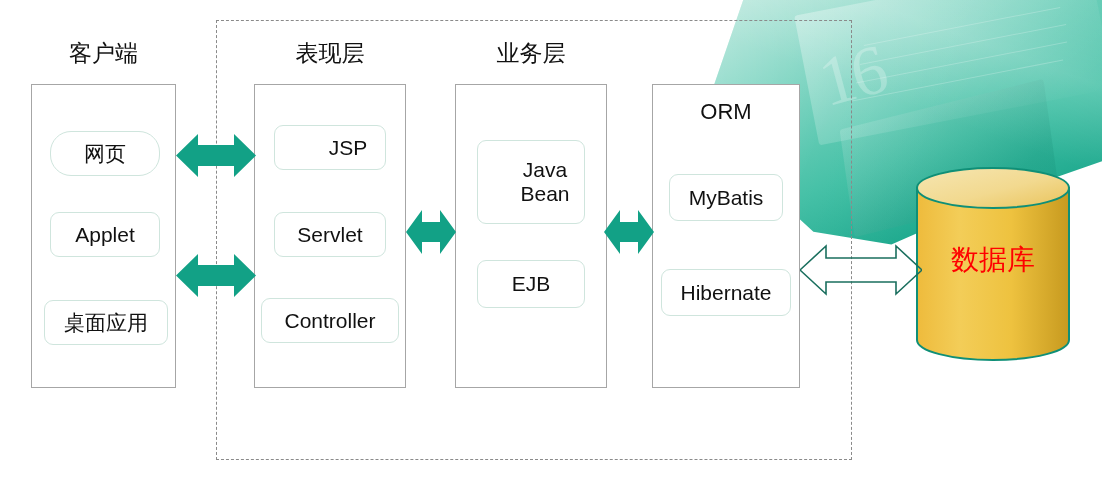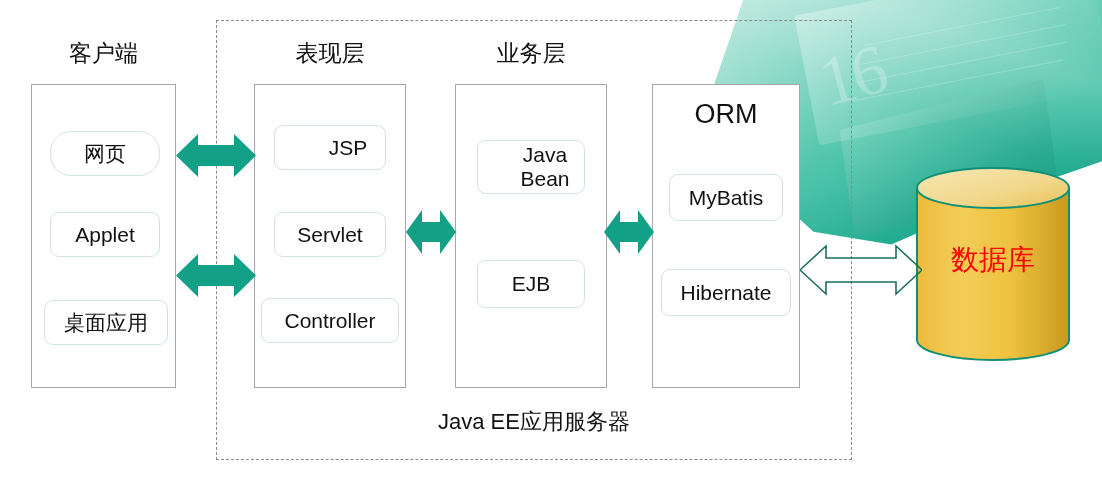--- a/index.html
+++ b/index.html
@@ -119,21 +119,21 @@
     align-items: center;
     justify-content: center;
     text-align: center;
     font-size: 21px;
     color: #111111;
     line-height: 1.12;
   }
   .plain-label {
     position: absolute;
     text-align: center;
-    font-size: 27px;
+    font-size: 22px;
     color: #111111;
     line-height: 1;
     white-space: nowrap;
   }
 
   
   .arrow {
     position: absolute;
   }
 
@@ -195,21 +195,21 @@
   <div class="chip" style="left:44px; top:300px; width:124px; height:45px;">桌面应用</div>
 
   <div class="layer-title" style="left:254px; top:42px; width:152px;">表现层</div>
   <div class="layer-box" style="left:254px; top:84px; width:152px; height:304px;"></div>
   <div class="chip" style="left:274px; top:125px; width:112px; height:45px;padding-left:36px;">JSP</div>
   <div class="chip" style="left:274px; top:212px; width:112px; height:45px;">Servlet</div>
   <div class="chip" style="left:261px; top:298px; width:138px; height:45px;">Controller</div>
 
   <div class="layer-title" style="left:455px; top:42px; width:152px;">业务层</div>
   <div class="layer-box" style="left:455px; top:84px; width:152px; height:304px;"></div>
-  <div class="chip" style="left:477px; top:140px; width:108px; height:54px; white-space:pre-line;padding-left:28px;">Java
+  <div class="chip" style="left:477px; top:140px; width:108px; height:84px; white-space:pre-line;padding-left:28px;">Java
 Bean</div>
   <div class="chip" style="left:477px; top:260px; width:108px; height:48px;">EJB</div>
 
   <div class="layer-box" style="left:652px; top:84px; width:148px; height:304px;"></div>
   <div class="plain-label" style="left:652px; top:101px; width:148px;">ORM</div>
   <div class="chip" style="left:669px; top:174px; width:114px; height:47px;">MyBatis</div>
   <div class="chip" style="left:661px; top:256px; width:130px; height:47px;margin-top:13px;">Hibernate</div>
 
   <svg class="arrow" style="left:176px; top:128px;" width="80" height="55" viewBox="0 0 80 55">
     <polygon points="0,27.5 22,6 22,17 58,17 58,6 80,27.5 58,49 58,38 22,38 22,49" fill="#12a186"></polygon>
@@ -243,15 +243,14 @@
         <stop offset="0%" stop-color="#f6e6b2"></stop>
         <stop offset="55%" stop-color="#f2d98f"></stop>
         <stop offset="100%" stop-color="#e9c35a"></stop>
       </linearGradient>
     </defs>
     <path d="M2,22 L2,174 A76,20 0 0 0 154,174 L154,22 Z" fill="url(#bodyGrad)" stroke="#0f8f77" stroke-width="2"></path>
     <ellipse cx="78" cy="22" rx="76" ry="20" fill="url(#topGrad)" stroke="#0f8f77" stroke-width="2"></ellipse>
   </svg>
   <div class="db-label">数据库</div>
 
-  <div class="server-caption">Java EE应用服务器</div>
 
 </div>
 
 </body></html>

